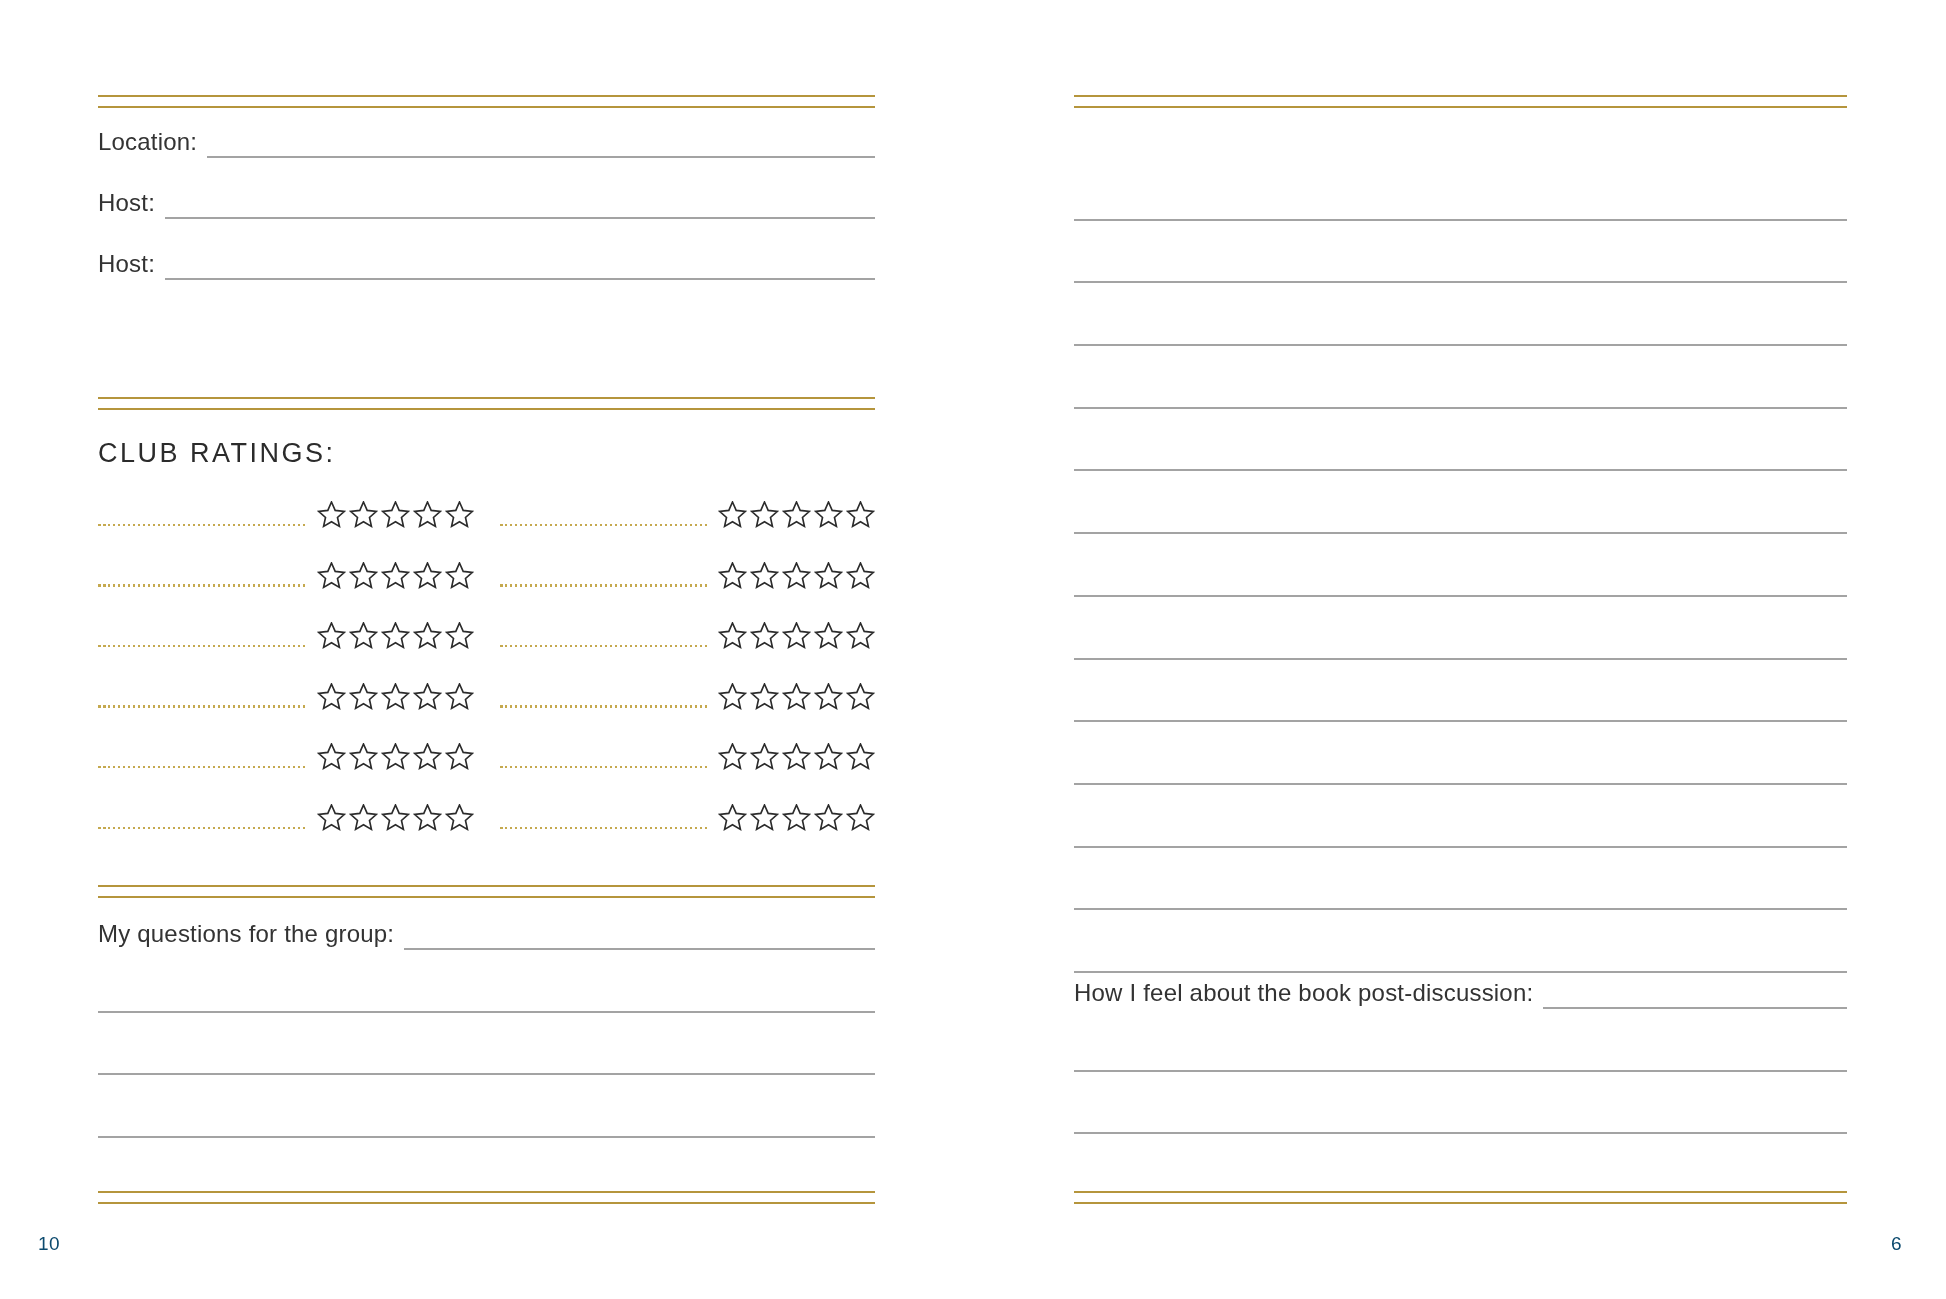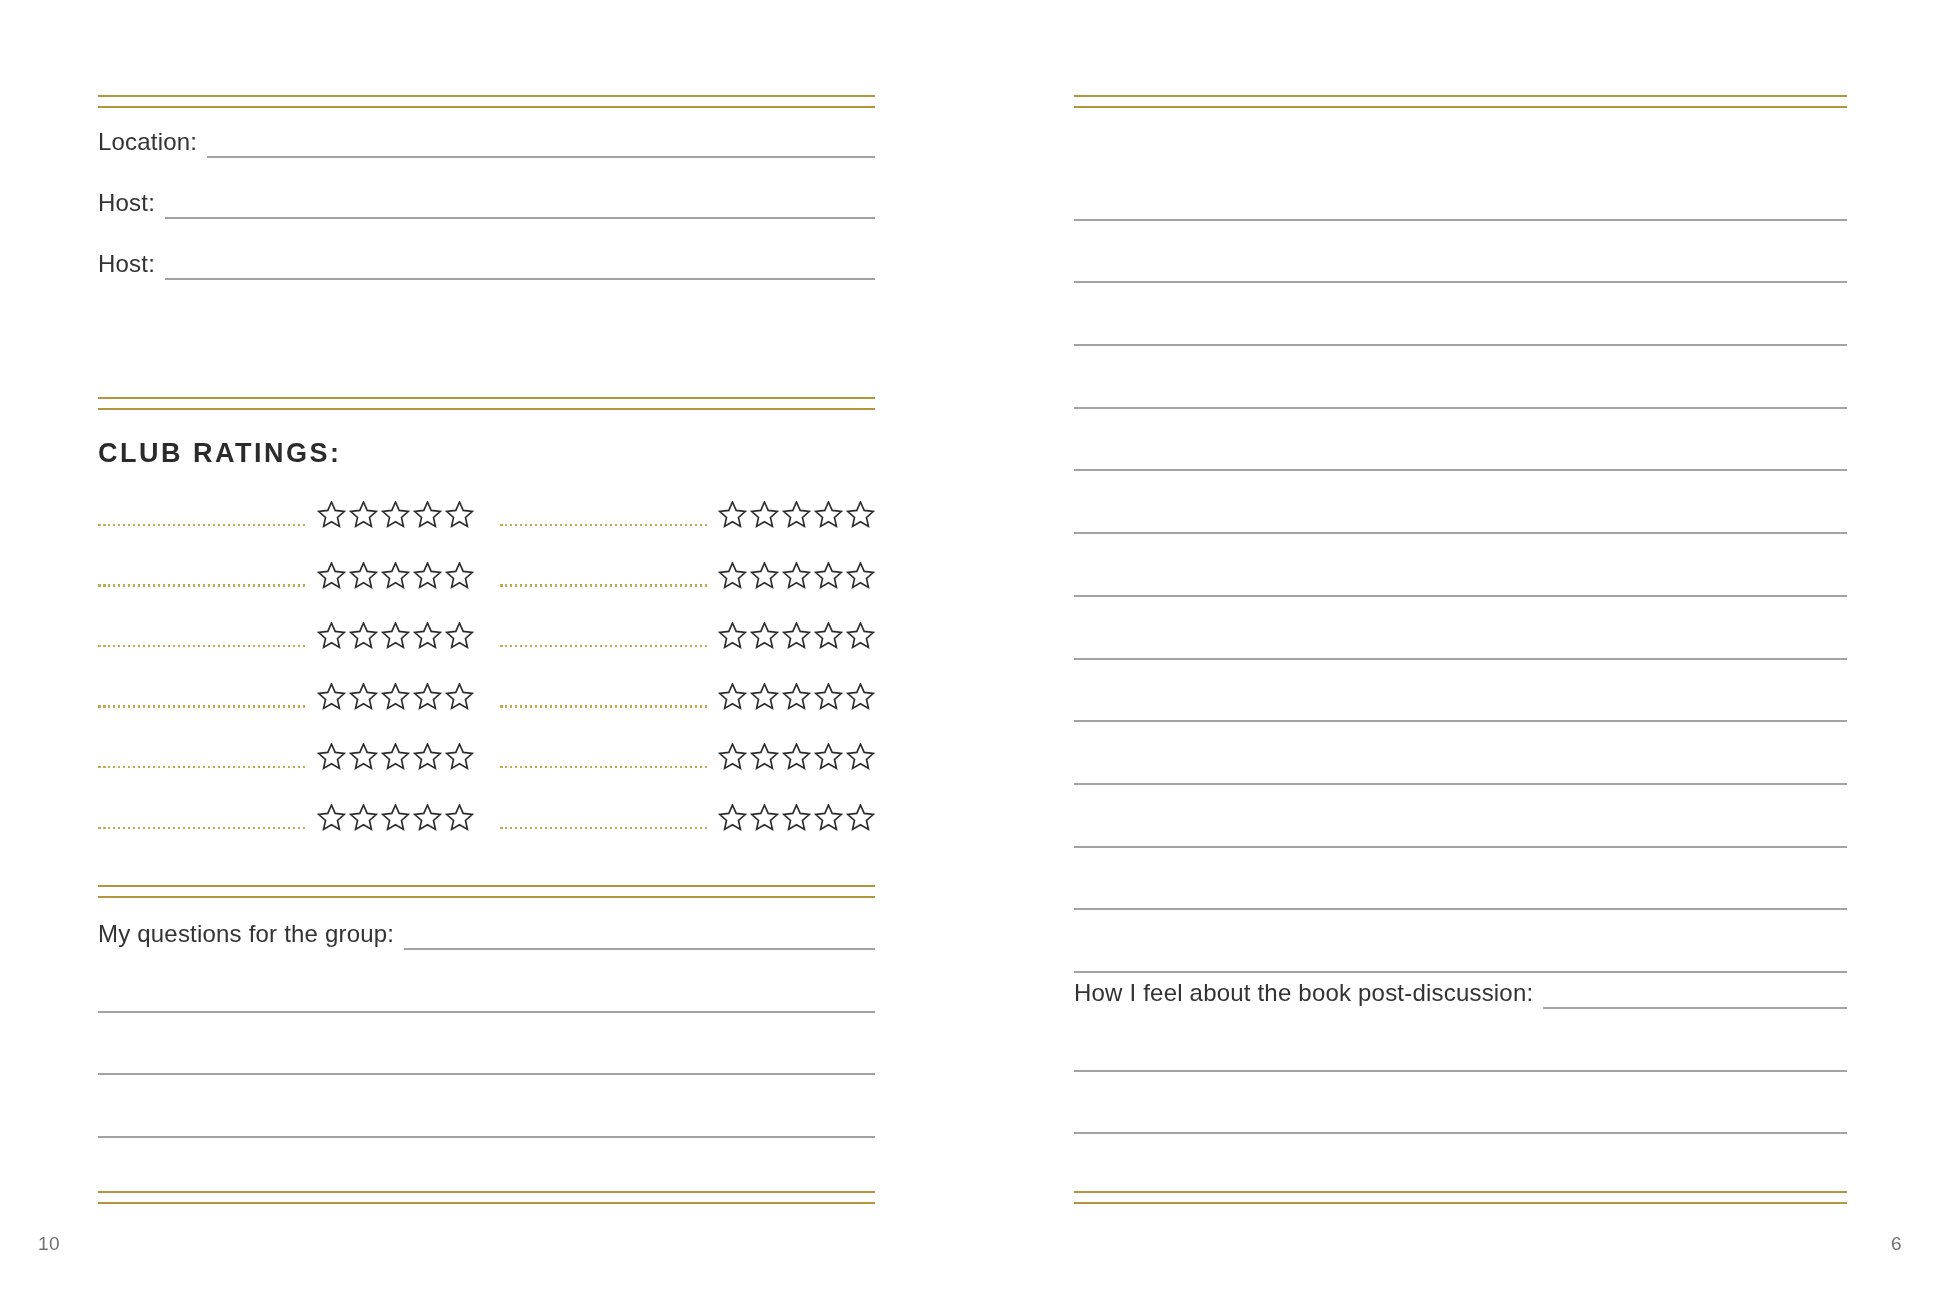--- a/index.html
+++ b/index.html
@@ -26,33 +26,33 @@
   .write-line{
     flex:1;margin-left:10px;height:0;align-self:flex-end;
     border-bottom:2px solid var(--rule-gray,#a3a3a3);
   }
 
   .blank-lines{position:absolute;left:0;right:0}
   .blank-line{height:60.7px;border-bottom:2px solid var(--rule-gray,#a3a3a3)}
 
   .ratings-heading{
     position:absolute;top:438px;left:0;margin:0;
-    font-size:27px;font-weight:700;letter-spacing:2.5px;color:#2b2b2b;
+    font-size:27px;font-weight:400;letter-spacing:2.5px;color:#2b2b2b;
   }
   #ratings-grid{position:absolute;left:0;right:0;top:493px;height:345px}
   .rating-row{position:absolute;left:0;right:0;height:34px;display:flex;gap:26px}
   .rating-cell{flex:1;display:flex;align-items:flex-end;min-width:0}
   .dotted-line{
     flex:1;height:2.5px;margin-right:8px;margin-bottom:1px;
     background:repeating-linear-gradient(90deg,var(--gold-dots,#c5a94f) 0 2.5px,transparent 2.5px 5px);
   }
   .stars{display:flex;margin-bottom:-3px;flex:0 0 auto}
   .stars svg{margin-left:3px;display:block}
 
-  .page-number{position:absolute;font-size:19px;color:#737373;letter-spacing:.5px}
+  .page-number{position:absolute;font-size:19px;color:#0c4a6e;letter-spacing:.5px}
   #page-num-left{left:38px;top:1233px}
   #page-num-right{left:1891px;top:1233px}
 </style>
 </head>
 <body>
 
 <main>
 
   <section class="page left">
     <div class="gold-rule" style="top:95px"></div>

